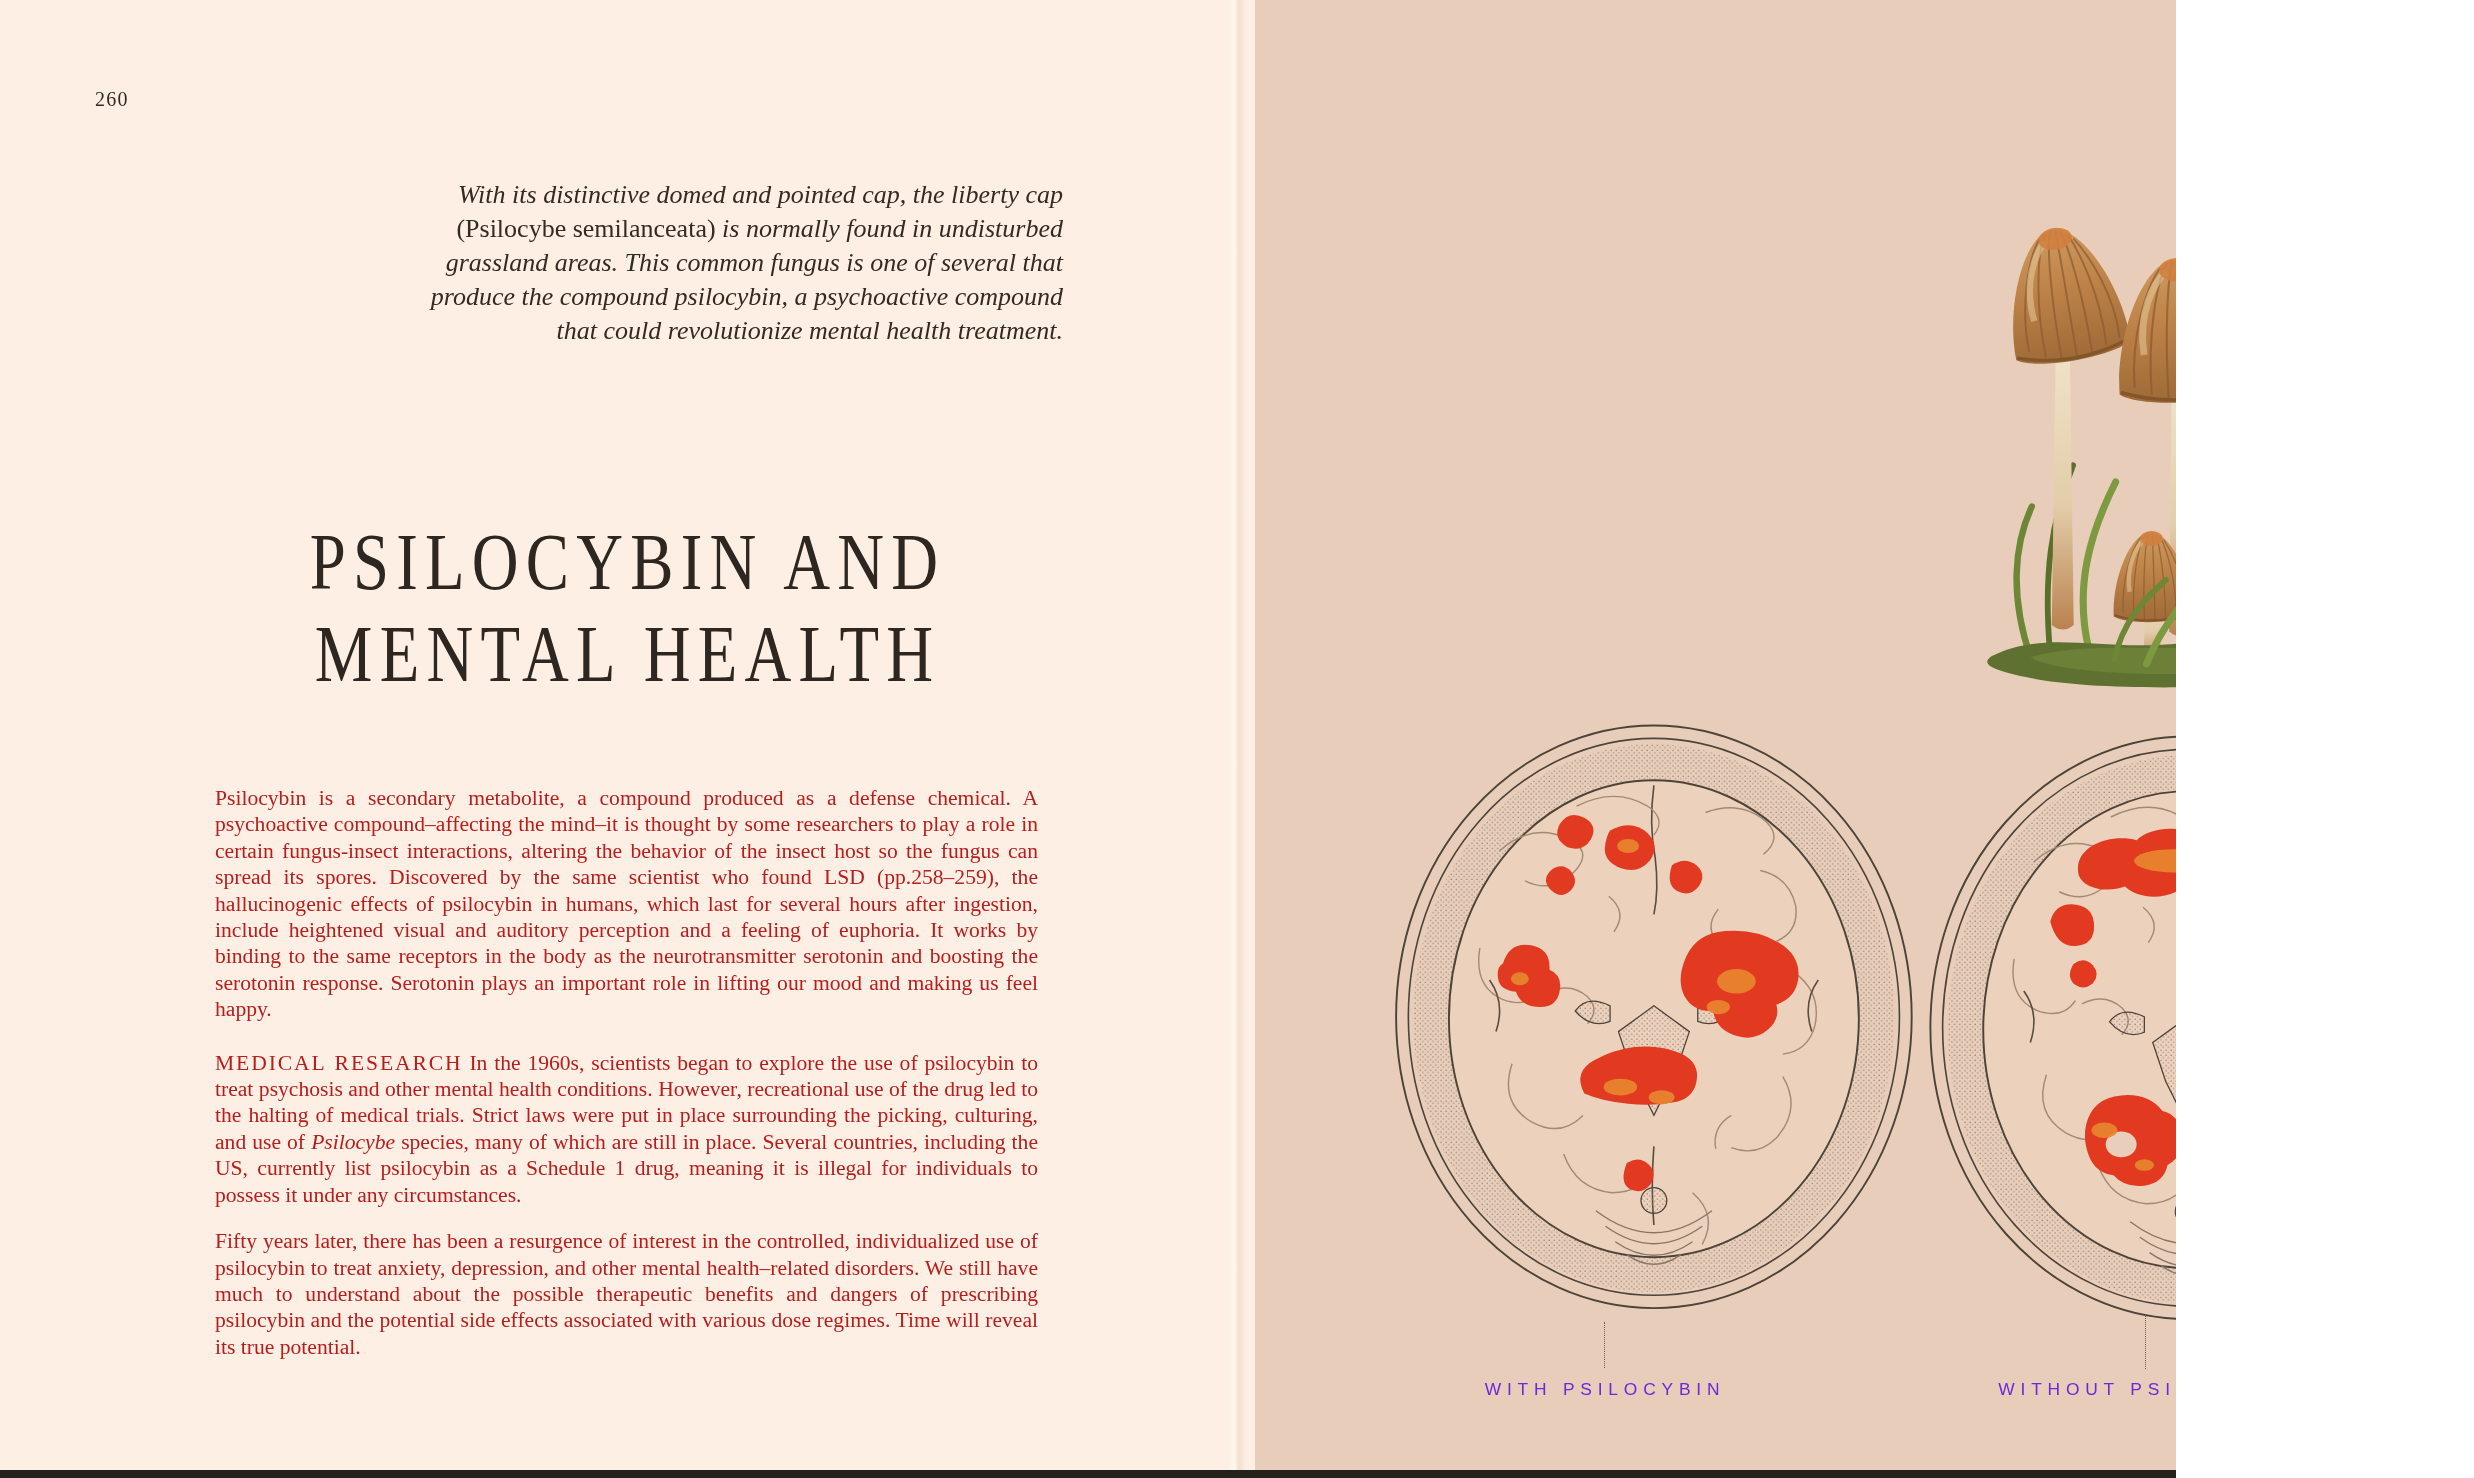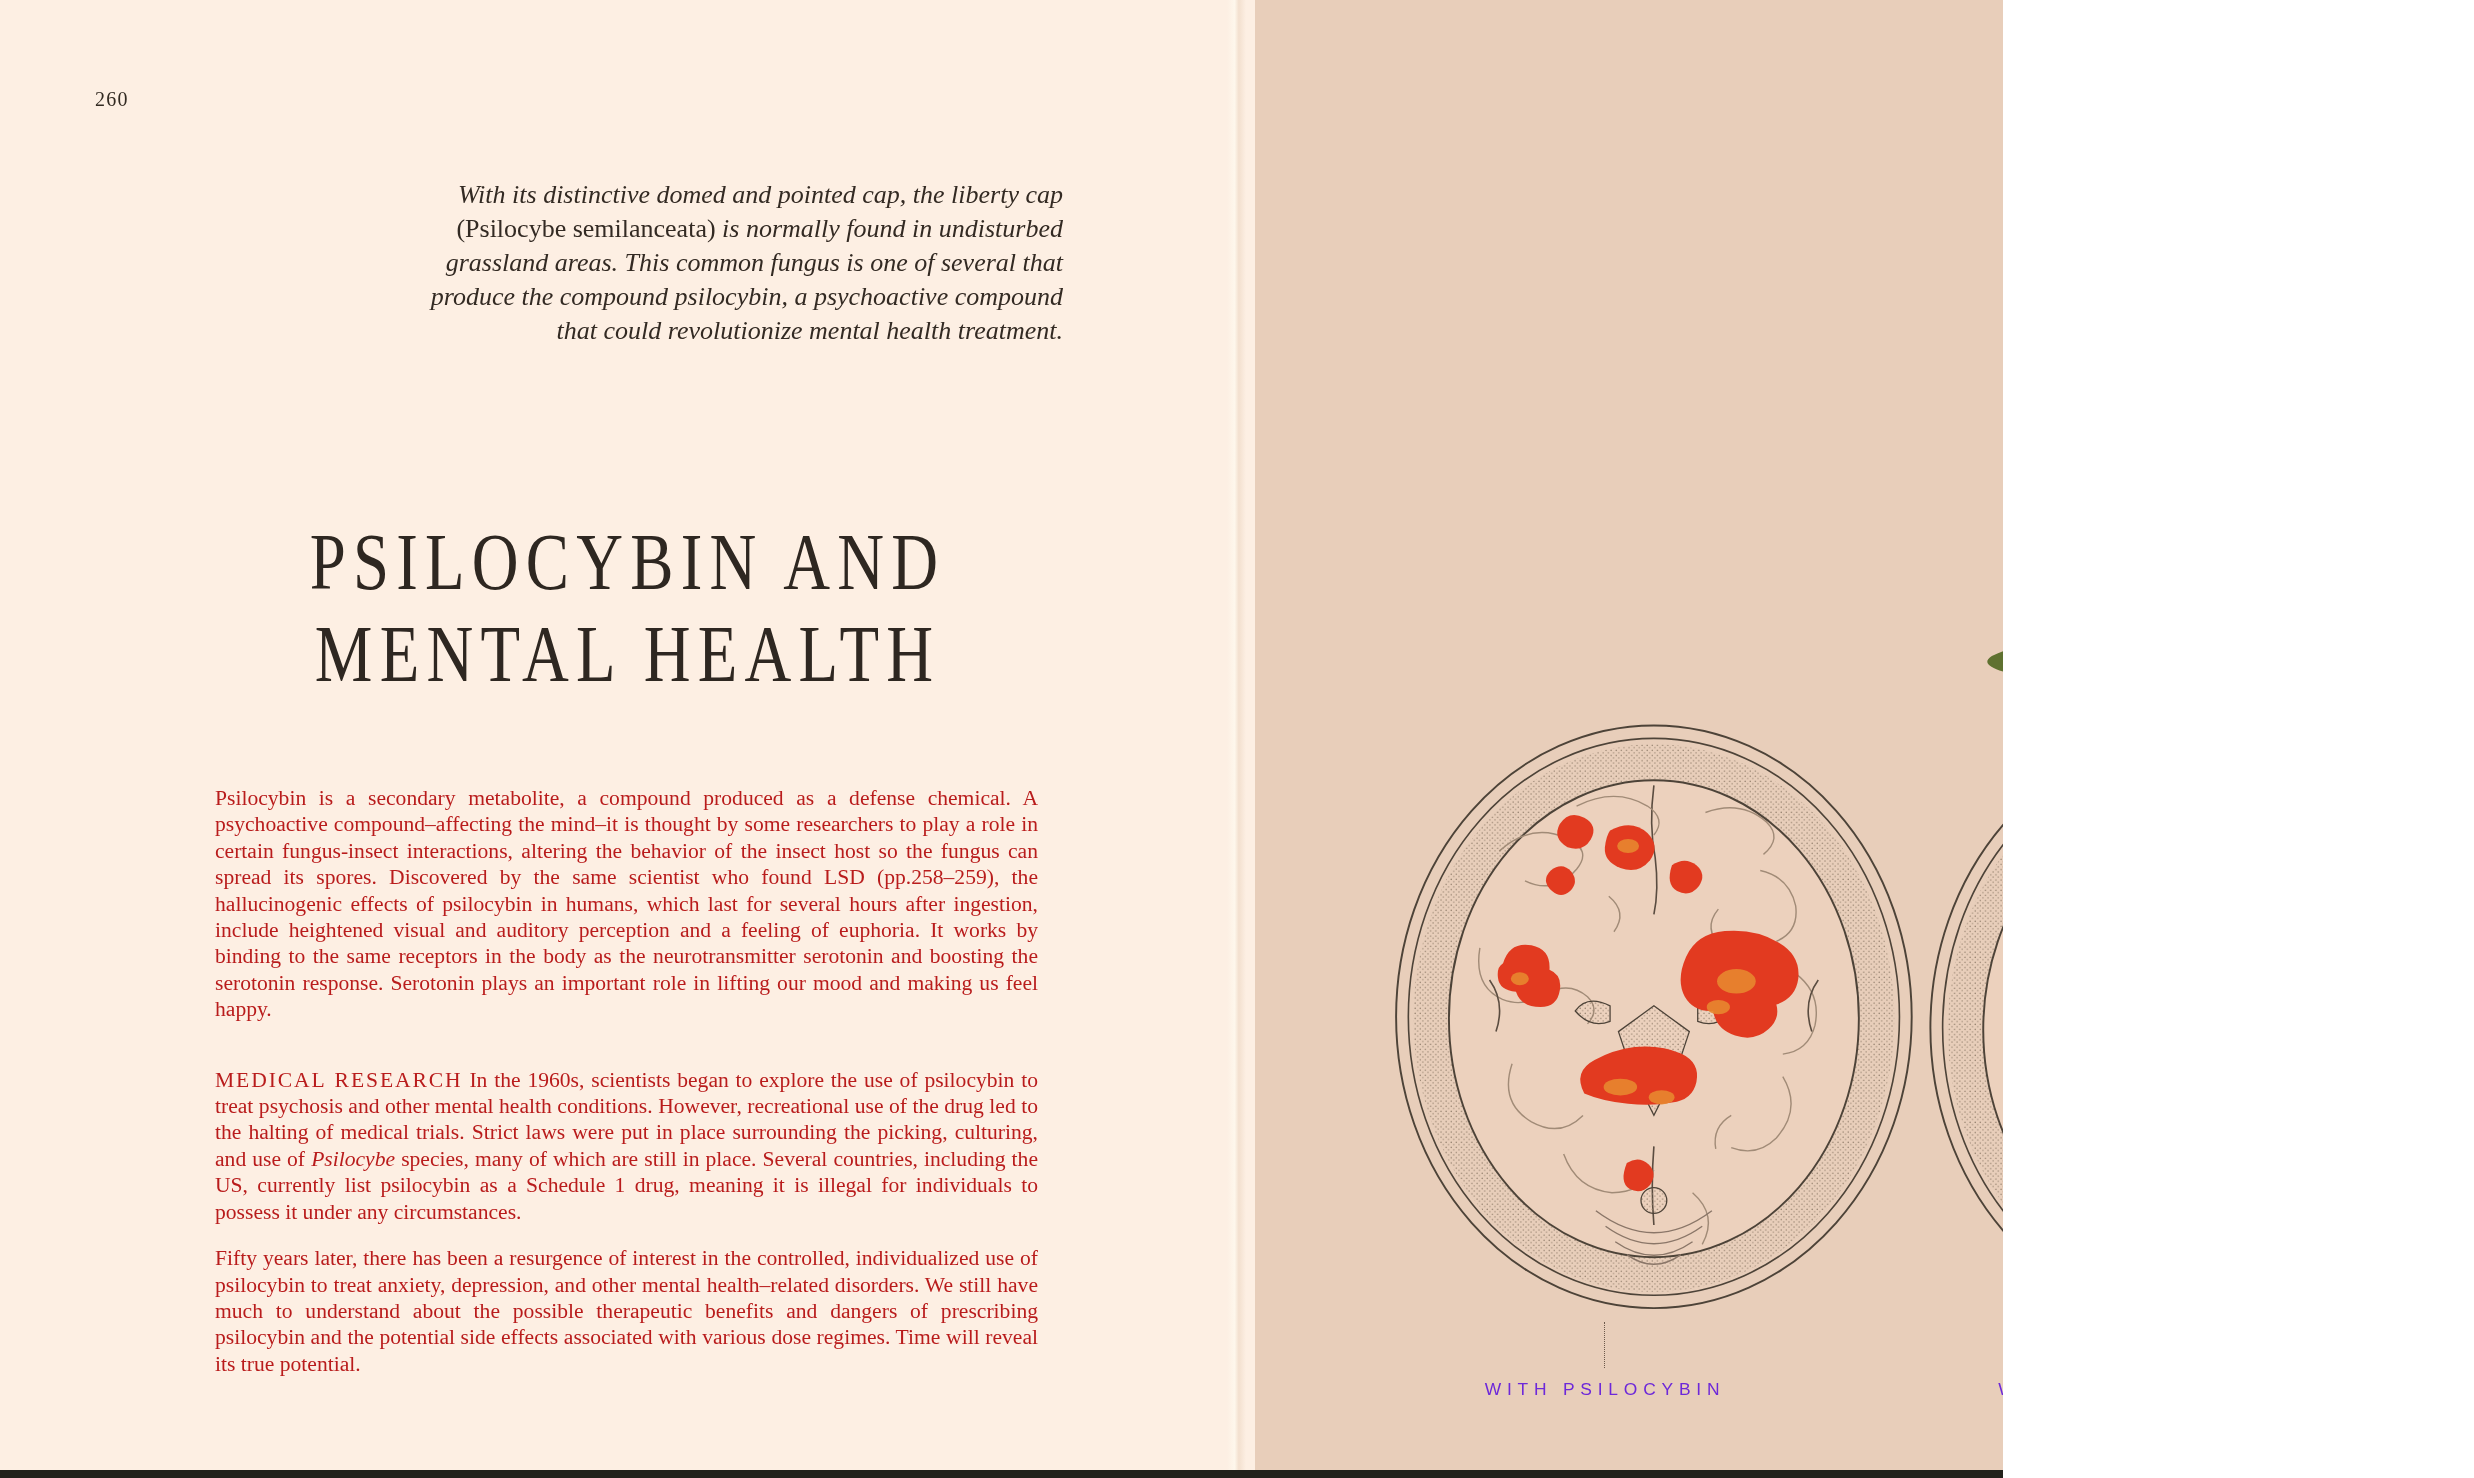--- a/index.html
+++ b/index.html
@@ -1,16 +1,16 @@
 <!DOCTYPE html>
 <html style="font-size:10.3px"><head>
 <meta charset="utf-8">
 <style>
   html,body{margin:0;padding:0;background:#ffffff;}
-  #canvas{position:relative;width:2003px;height:1478px;overflow:hidden;
+  #canvas{position:relative;width:2176px;height:1478px;overflow:hidden;
           font-family:"Liberation Serif",serif;color:#2b241e;}
 
   
   .page{position:absolute;top:0;height:1478px;}
   #left-page{left:0;width:1255px;background:#fdefe3;}
   #right-page{left:1255px;width:1219px;background:#e8ceba;}
   #gutter{position:absolute;left:1227px;top:0;width:19.3px;height:1478px;
           background:linear-gradient(90deg,rgba(253,244,234,0) 0%,#fef7ec 40%,#f3e0cf 62%,rgba(232,206,186,0) 100%);}
   #bottom-edge{position:absolute;left:0;top:1470px;width:2475px;height:8.4px;background:#22221b;}
 
@@ -29,21 +29,21 @@
 
   
   #chapter-title{position:absolute;left:0;top:516px;width:1255px;text-align:center;
                  font-size:81px;line-height:92px;letter-spacing:9px;color:#2e2721;
                  transform:scaleX(0.80);}
 
   
   #body-text{position:absolute;left:215px;top:785px;width:823px;
              font-size:21.6px;line-height:26.4px;text-align:justify;color:#b91c1c;}
   .body-para{margin:0;}
-  .body-para + .body-para{margin-top:44px;}
+  .body-para + .body-para{margin-top:27px;}
   .body-para:nth-child(3){margin-top:20px;}
 
   
   .fig-label{position:absolute;font-family:"Liberation Sans",sans-serif;font-size:17.4px;
              letter-spacing:5.8px;color:#6d28d9;text-align:center;font-weight:500;}
   #label-with{left:1463px;top:1379px;width:284px;}
   #label-without{left:1991px;top:1379px;width:309px;}
   .leader{position:absolute;width:0;border-left:1.9px dotted #6b594a;}
   #leader-with{left:1604px;top:1322px;height:46px;}
   #leader-without{left:2145px;top:1315px;height:54px;}

